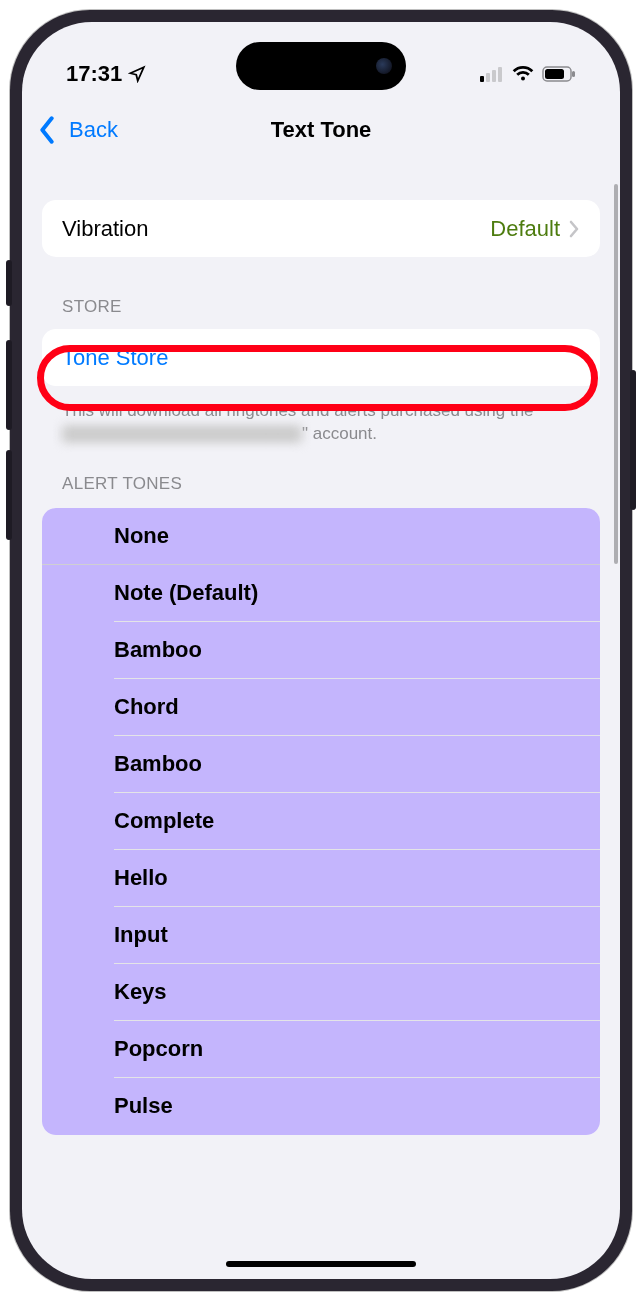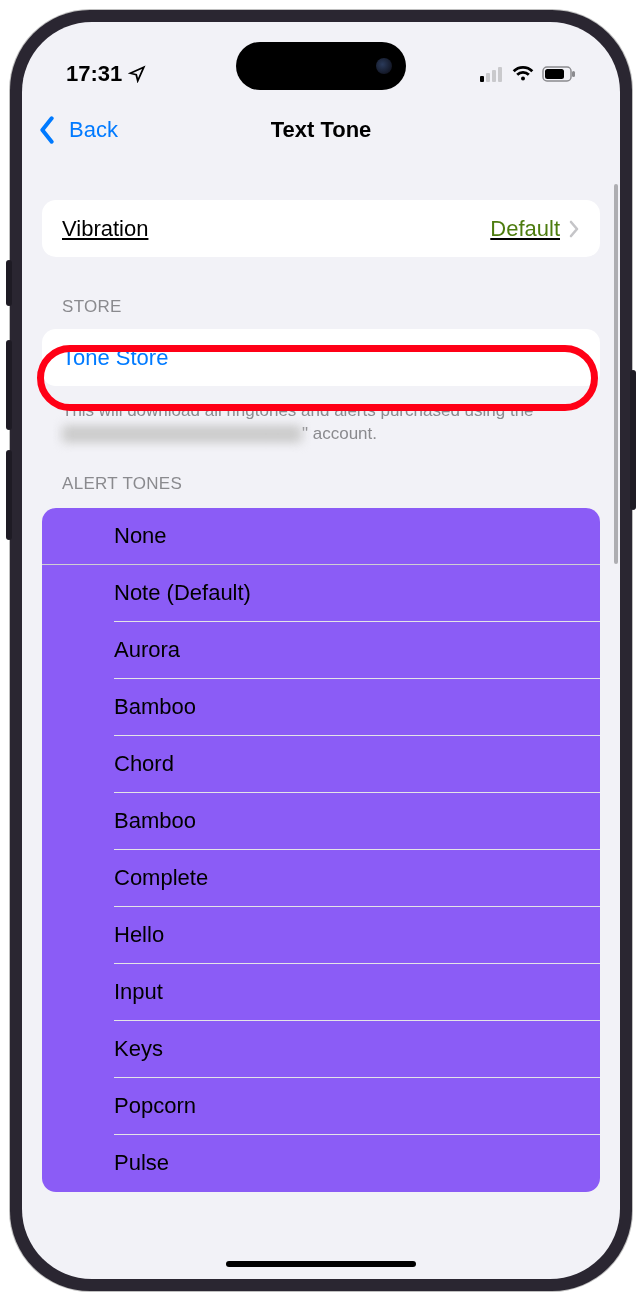--- a/index.html
+++ b/index.html
@@ -106,21 +106,21 @@
       height: 380px;
       background: rgba(0,0,0,.28);
       border-radius: 3px;
     }
     .group {
       background: #fff;
       border-radius: 14px;
       margin-top: 36px;
       overflow: hidden;
     }
-    .group.first { margin-top: 42px; text-decoration: underline; }
+    .group.first { margin-top: 42px; }
     .section-header {
       color: #8a8a8e;
       font-size: 17px;
       text-transform: uppercase;
       margin: 40px 0 0 20px;
       letter-spacing: .3px;
     }
     .section-footer {
       color: #8a8a8e;
       font-size: 17px;
@@ -157,21 +157,22 @@
     .row .chev { color: #c5c5c8; }
     .alert-group { margin-top: 14px; }
     .alert-row {
       display: flex;
       align-items: center;
       min-height: 57px;
       padding: 0 20px 0 72px;
       font-size: 22px;
       color: #000;
       position: relative;
-      background: #8b5cf6;
+      background: #c4b5fd;
+      font-weight: bold;
     }
     .alert-row:not(:last-child)::after {
       content: "";
       position: absolute;
       left: 72px; right: 0; bottom: 0;
       height: 1px;
       background: #e4e4e7;
     }
     .alert-row.none-row::after { left: 0; background:#cfcfd2; }
     .highlight {
@@ -272,23 +273,20 @@
 
       <div class="section-header" style="margin-top:28px">Alert Tones</div>
       <div class="group alert-group">
         <div class="alert-row none-row">
             <span>None</span>
           </div>
         <div class="alert-row">
             <span>Note (Default)</span>
           </div>
         <div class="alert-row">
-            <span>Aurora</span>
-          </div>
-        <div class="alert-row">
             <span>Bamboo</span>
           </div>
         <div class="alert-row">
             <span>Chord</span>
           </div>
         <div class="alert-row">
             <span>Bamboo</span>
           </div>
         <div class="alert-row">
             <span>Complete</span>

